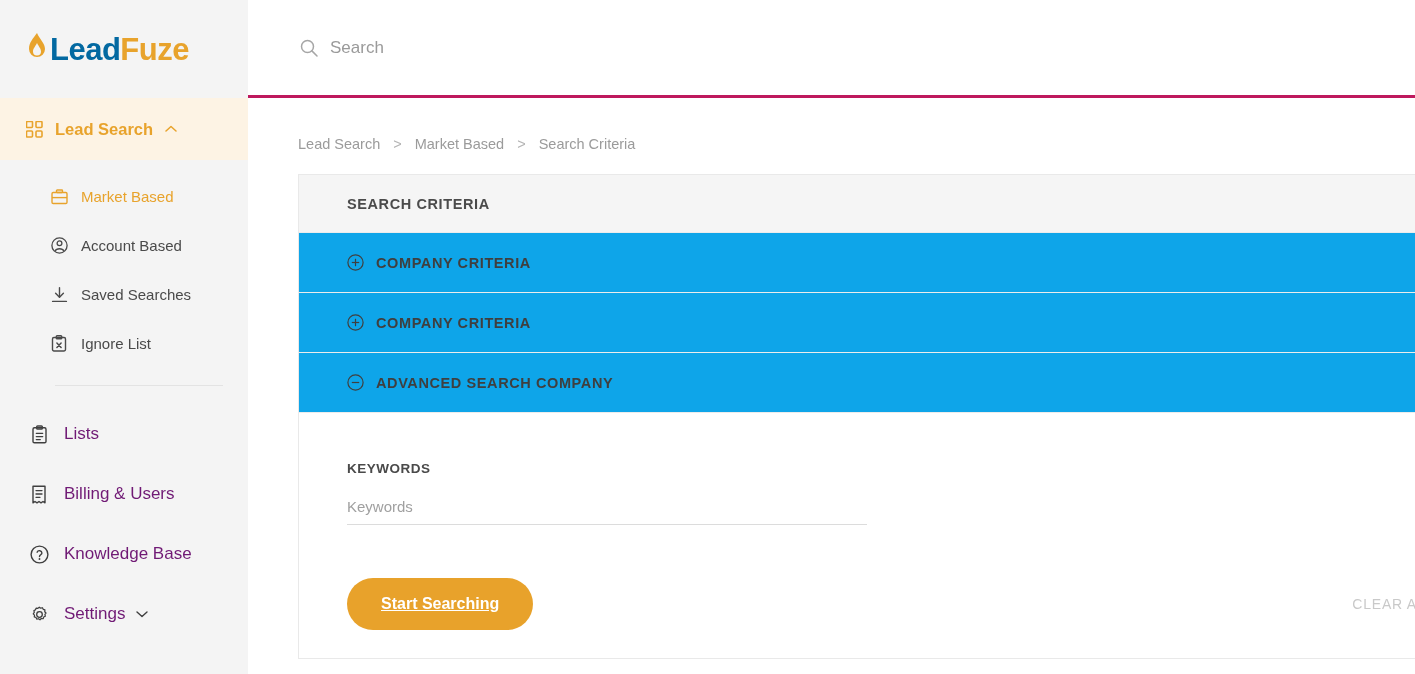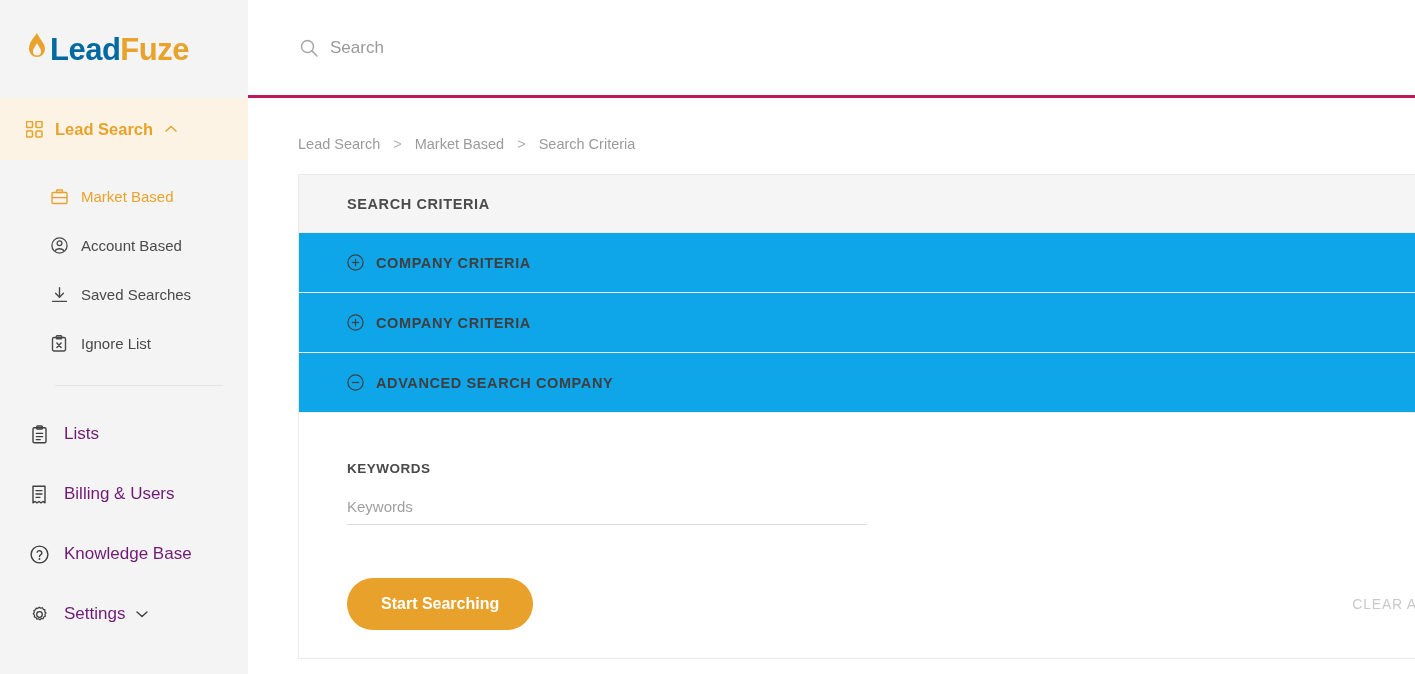--- a/index.html
+++ b/index.html
@@ -129,21 +129,21 @@
   .kw-input::placeholder { color: #a0a0a0; }
 
   .actions {
     margin-top: 53px; display: flex; align-items: center;
     width: 1070px;
   }
   .start-btn {
     background: #e8a22b; color: #ffffff; border: none;
     border-radius: 30px; height: 52px; padding: 0 34px;
     font-family: "Liberation Sans", sans-serif;
-    font-size: 16px; font-weight: 700; cursor: pointer;
+    font-size: 16px; font-weight: 700; cursor: pointer; text-decoration: underline;
   }
   .clear-all {
     margin-left: auto; font-size: 14px; color: #c9c9c9;
     letter-spacing: 0.8px; cursor: pointer; white-space: nowrap;
   }
 </style>
 </head>
 <body>
 
 <div class="app">

